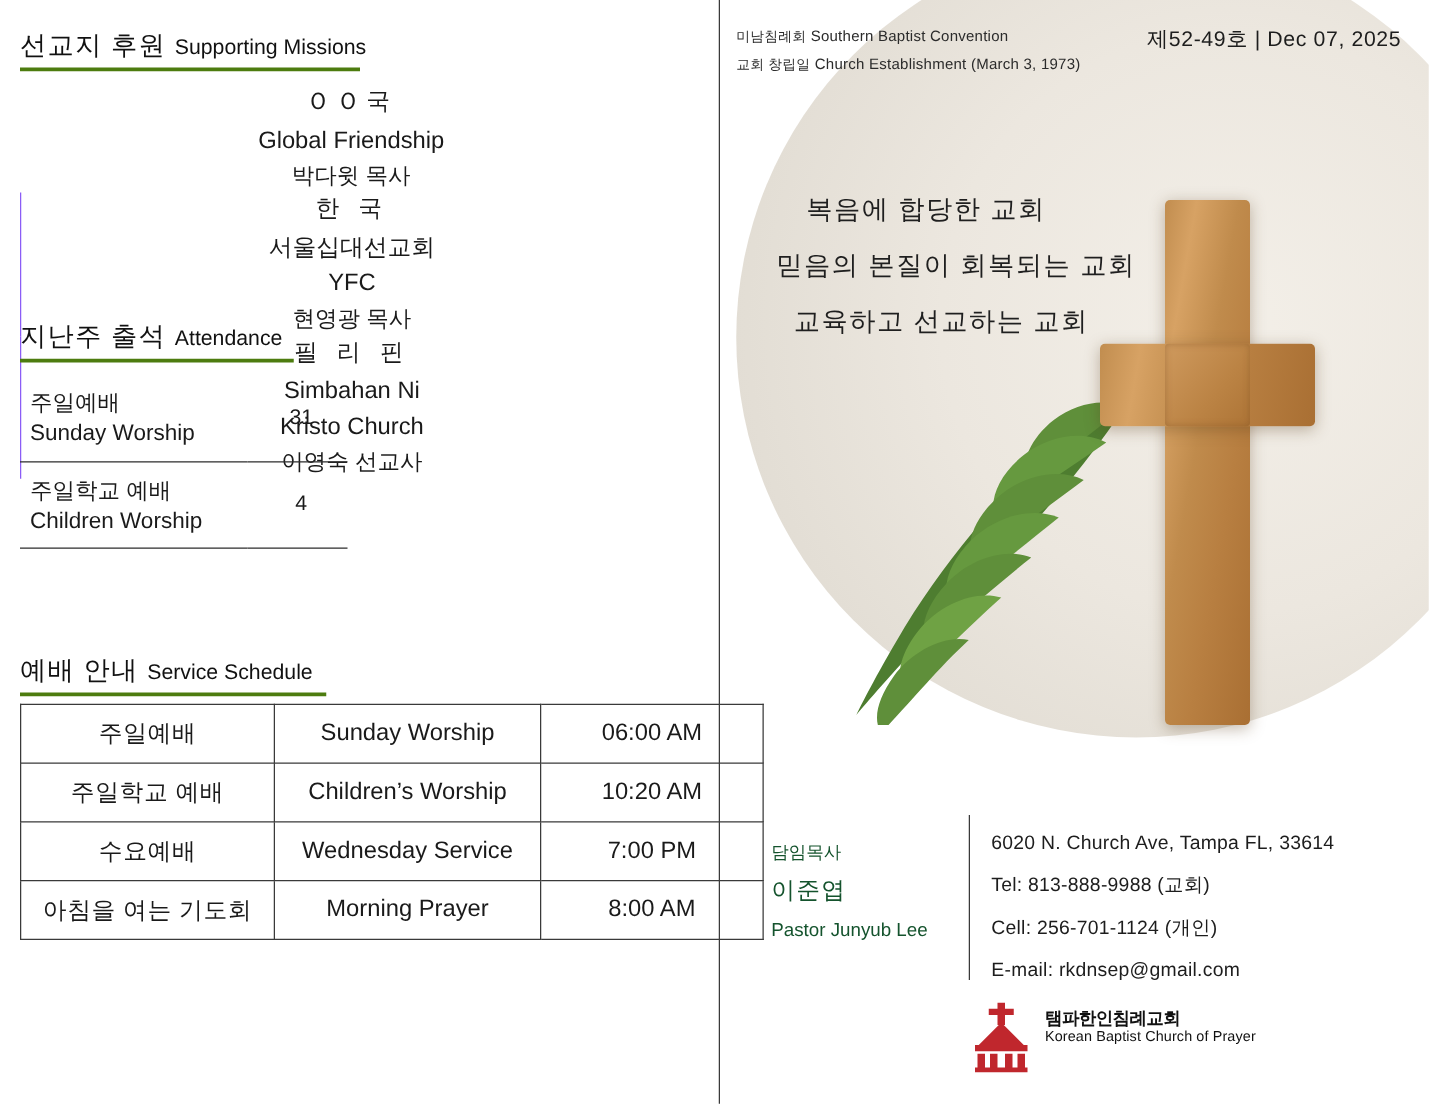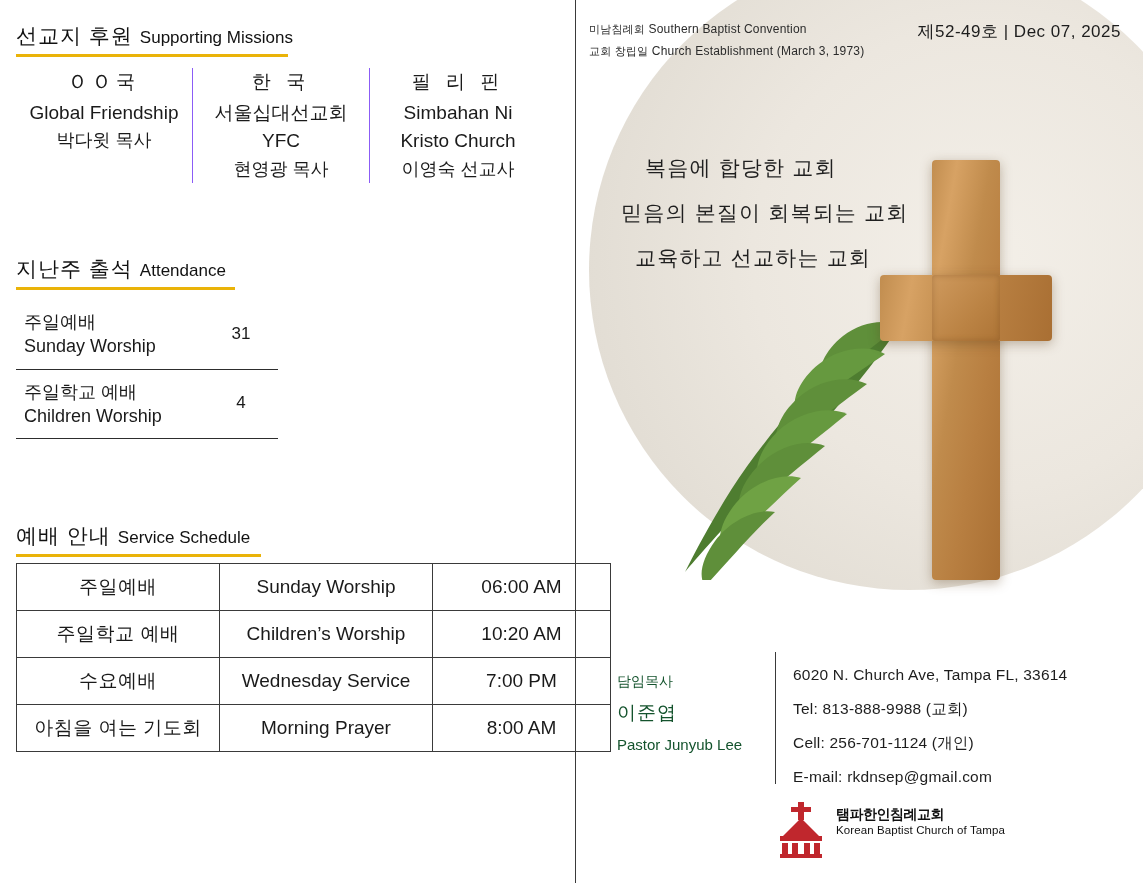--- a/index.html
+++ b/index.html
@@ -40,21 +40,21 @@
     top: 0;
     width: 1px;
     height: 883px;
     background: #3a3a3a;
   }
 
   
   .section-head {
     position: absolute;
     padding-bottom: 4px;
-    border-bottom: 3px solid #eab308;
+    border-bottom: 3px solid #4d7c0f;
     white-space: nowrap;
   }
   .section-head .kr {
     font-size: 21px;
     letter-spacing: 1px;
     color: #111;
   }
   .section-head .en {
     font-size: 17px;
     color: #111;
@@ -62,20 +62,21 @@
   }
 
   
   #missions-head { left: 16px; top: 22px; width: 272px; }
   .missions-grid {
     position: absolute;
     left: 16px;
     top: 68px;
     width: 530px;
     display: flex;
+    flex-direction: column;
   }
   .mission-col {
     flex: 1;
     text-align: center;
     padding: 0 8px;
     line-height: 1.5;
   }
   .mission-col + .mission-col {
     border-left: 1px solid #8b5cf6;
   }
@@ -447,18 +448,18 @@
           <rect x="8" y="34" width="42" height="5"></rect>
           <rect x="10" y="41" width="6" height="14"></rect>
           <rect x="20" y="41" width="6" height="14"></rect>
           <rect x="32" y="41" width="6" height="14"></rect>
           <rect x="42" y="41" width="6" height="14"></rect>
           <rect x="8" y="52" width="42" height="4"></rect>
         </g>
       </svg>
       <div class="logo-text">
         <div class="kr">탬파한인침례교회</div>
-        <div class="en">Korean Baptist Church of Tampa</div>
+        <div class="en">Korean Baptist Church of Prayer</div>
       </div>
     </div>
 
   </div>
 </div>
 
 </body></html>

